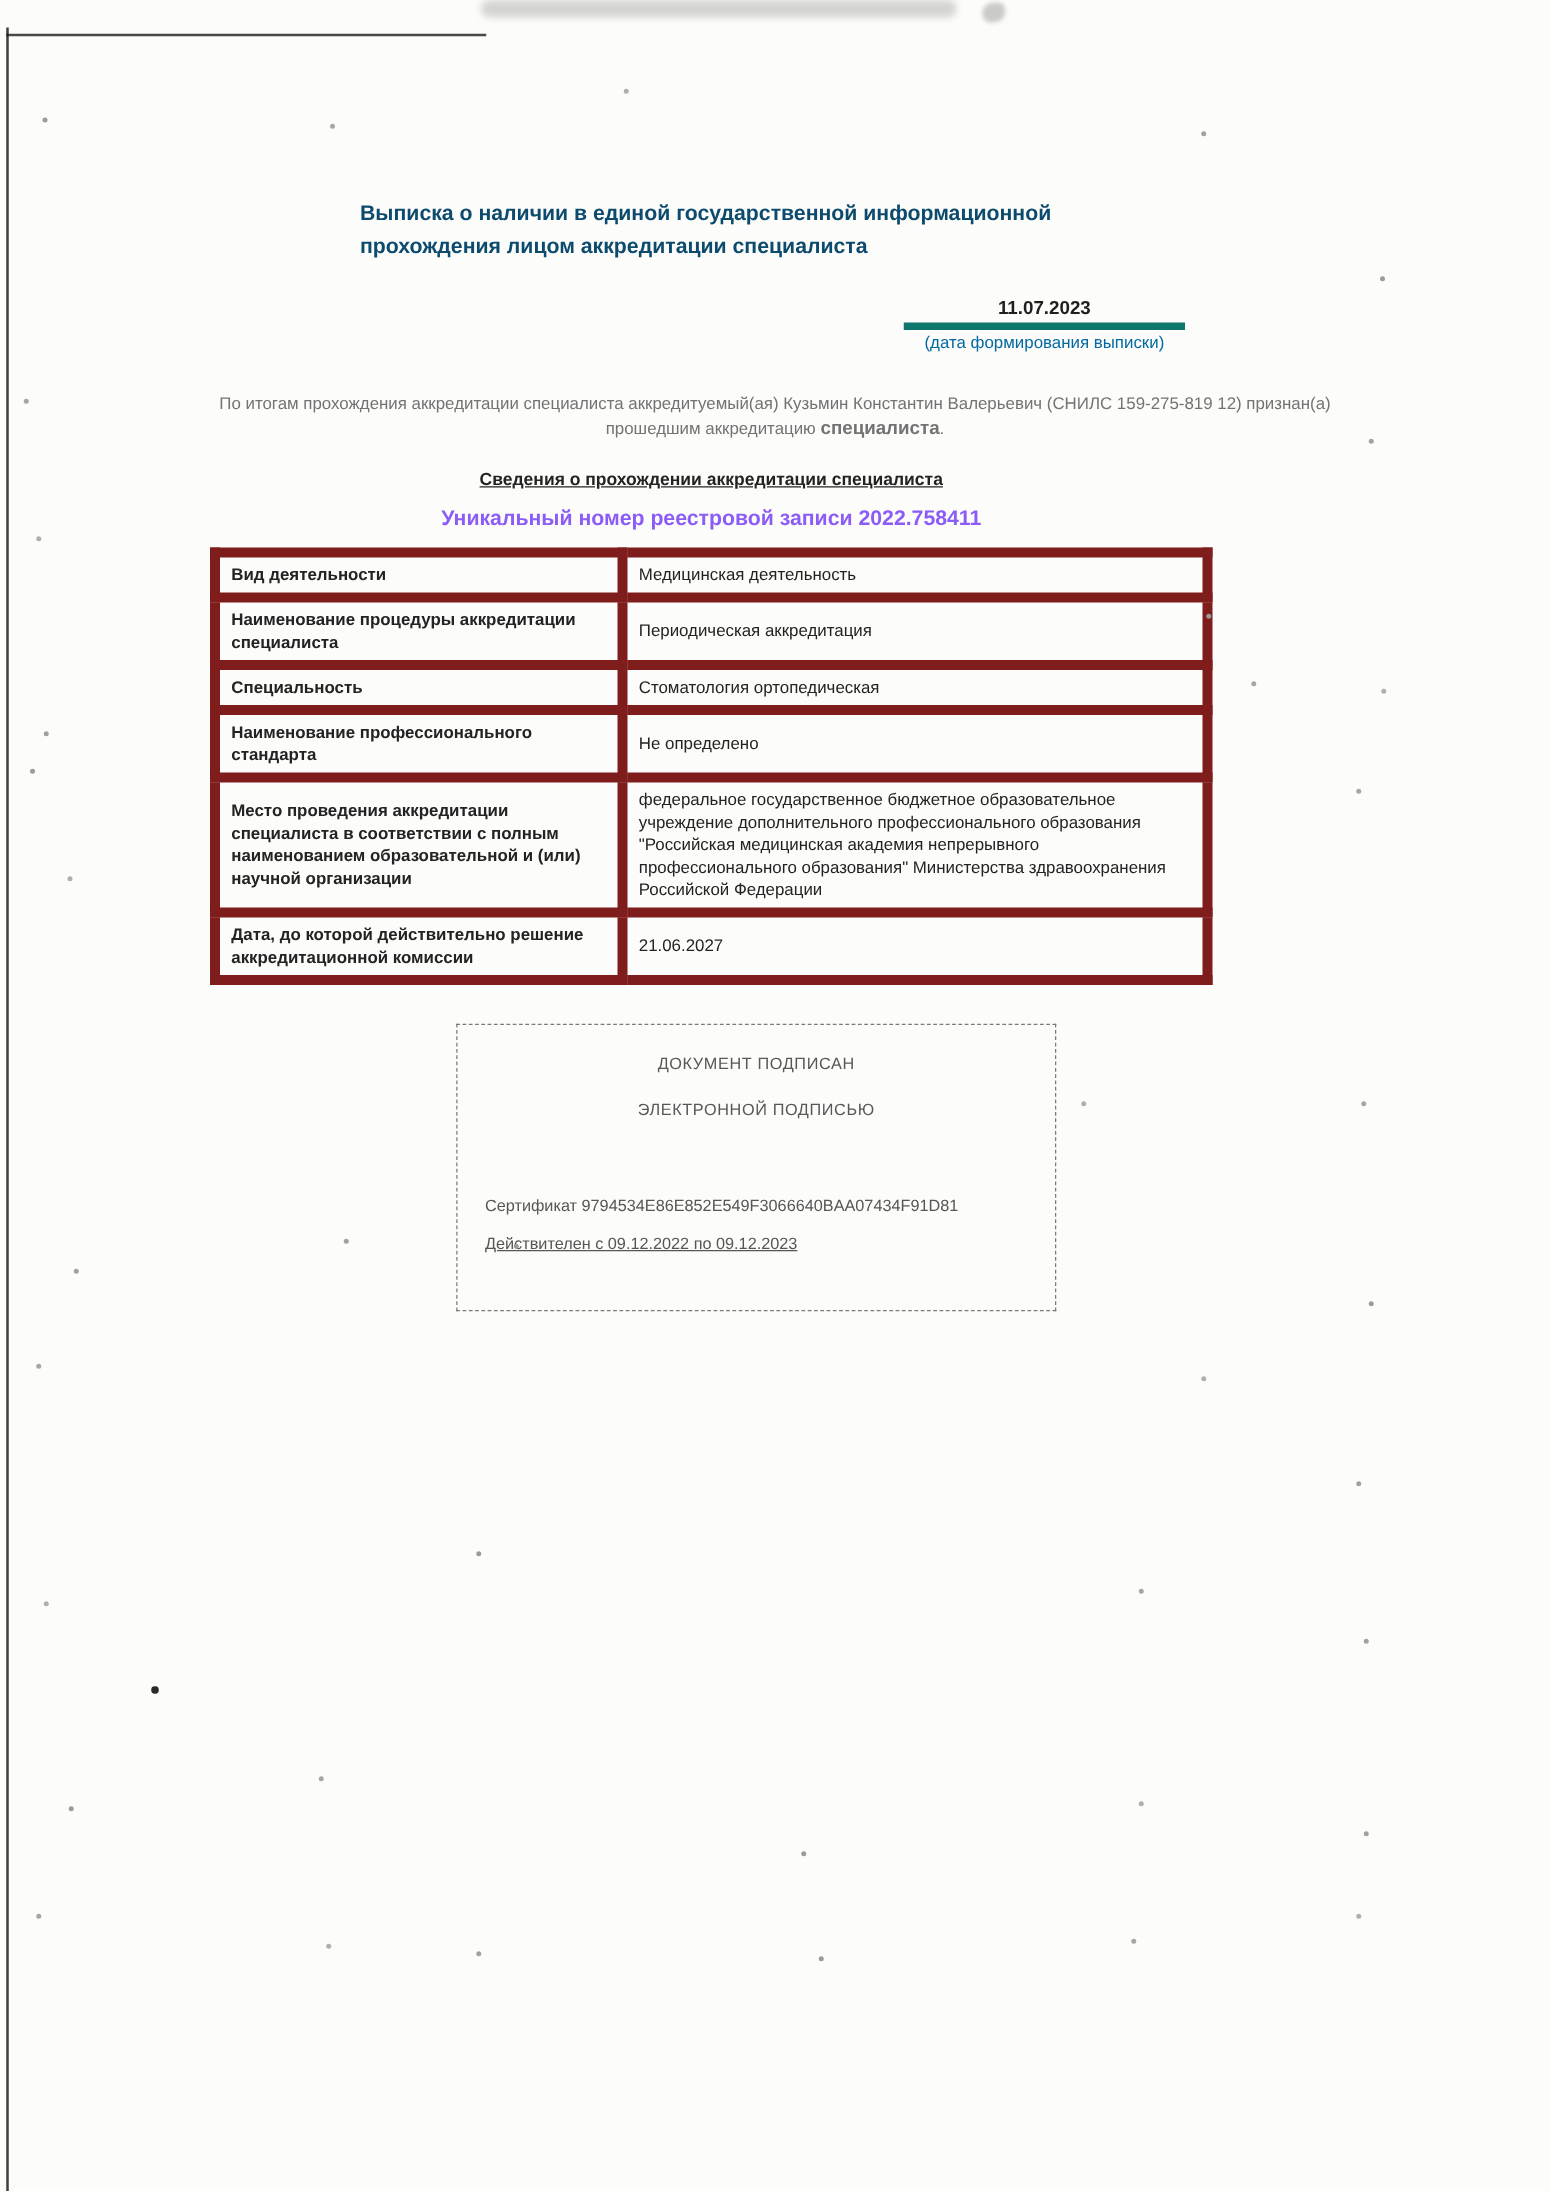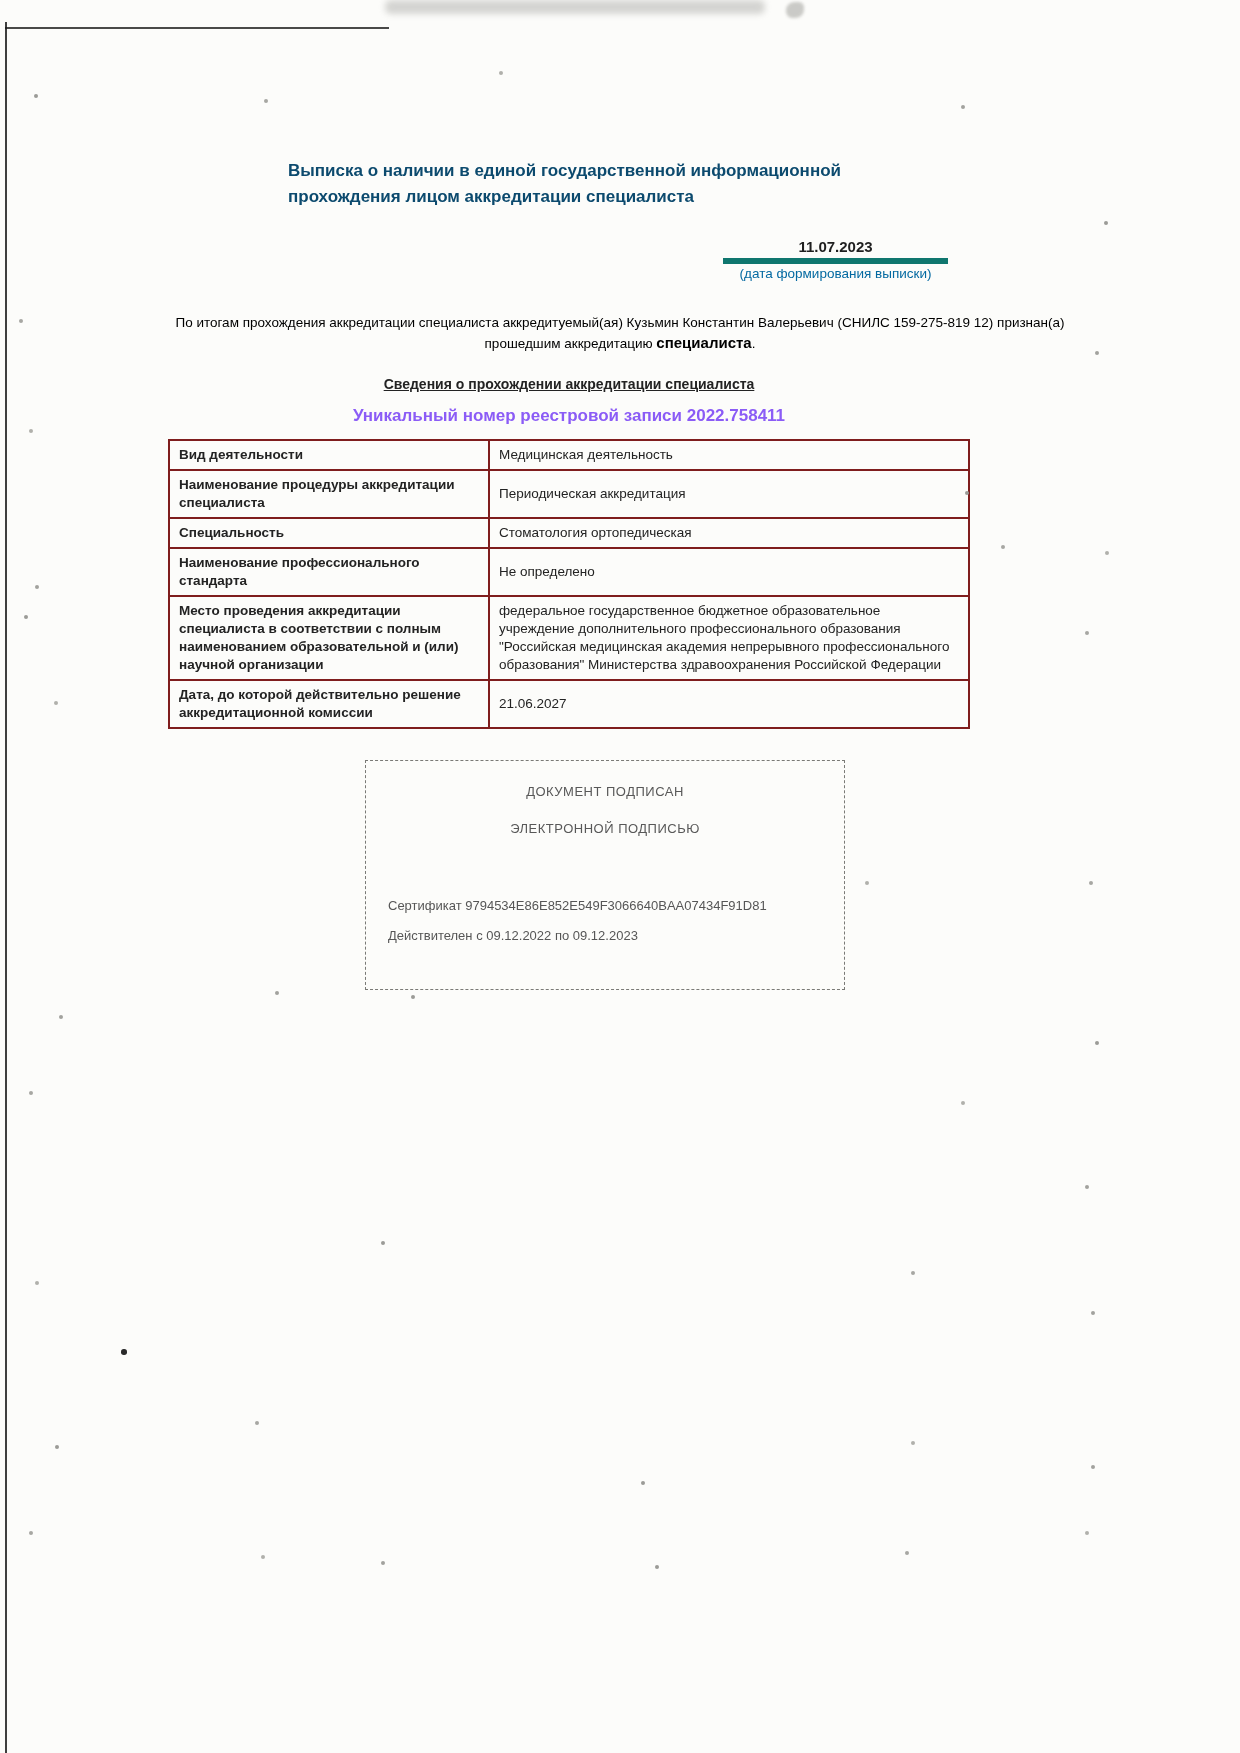--- a/index.html
+++ b/index.html
@@ -88,21 +88,21 @@
     color: #0369a1;
   }
 
   .intro {
     width: 912px;
     margin-left: 164px;
     margin-top: 32px;
     text-align: center;
     font-size: 13.5px;
     line-height: 20px;
-    color: #000000;
+    color: #737373;
   }
   .intro b { font-size: 15px; }
 
   .section-heading {
     width: 802px;
     margin-left: 168px;
     margin-top: 22px;
     text-align: center;
     font-size: 14px;
     font-weight: bold;
@@ -122,21 +122,21 @@
 
   table.acc-table {
     width: 802px;
     margin-left: 168px;
     margin-top: 13px;
     border-collapse: collapse;
     font-size: 13.5px;
     color: #232323;
   }
   table.acc-table td {
-    border: 2px solid #7f1d1d;
+    border: 8px solid #7f1d1d;
     padding: 5px 9px;
     vertical-align: middle;
     line-height: 18px;
   }
   table.acc-table td.lbl { width: 300px; font-weight: bold; }
   table.acc-table td.val { }
 
   .sig-box {
     width: 480px;
     margin-left: 365px;
@@ -149,21 +149,21 @@
   }
   .sig-head {
     text-align: center;
     font-size: 13px;
     letter-spacing: 0.5px;
     line-height: 37px;
     color: #585858;
   }
   .sig-cert { margin-top: 50px; font-size: 13px; line-height: 17px; }
   .sig-owner { margin-top: 12px; font-size: 13px; line-height: 17px; }
-  .sig-valid { margin-top: 13px; font-size: 13px; line-height: 17px; }
+  .sig-valid { margin-top: 13px; font-size: 13px; line-height: 17px; text-decoration: underline; }
 </style>
 </head>
 <body>
 
 <div class="page">
 
   <div class="edge-left"></div>
   <div class="edge-top"></div>
   <div class="smudge-top"></div>
   <div class="smudge-mark"></div>

